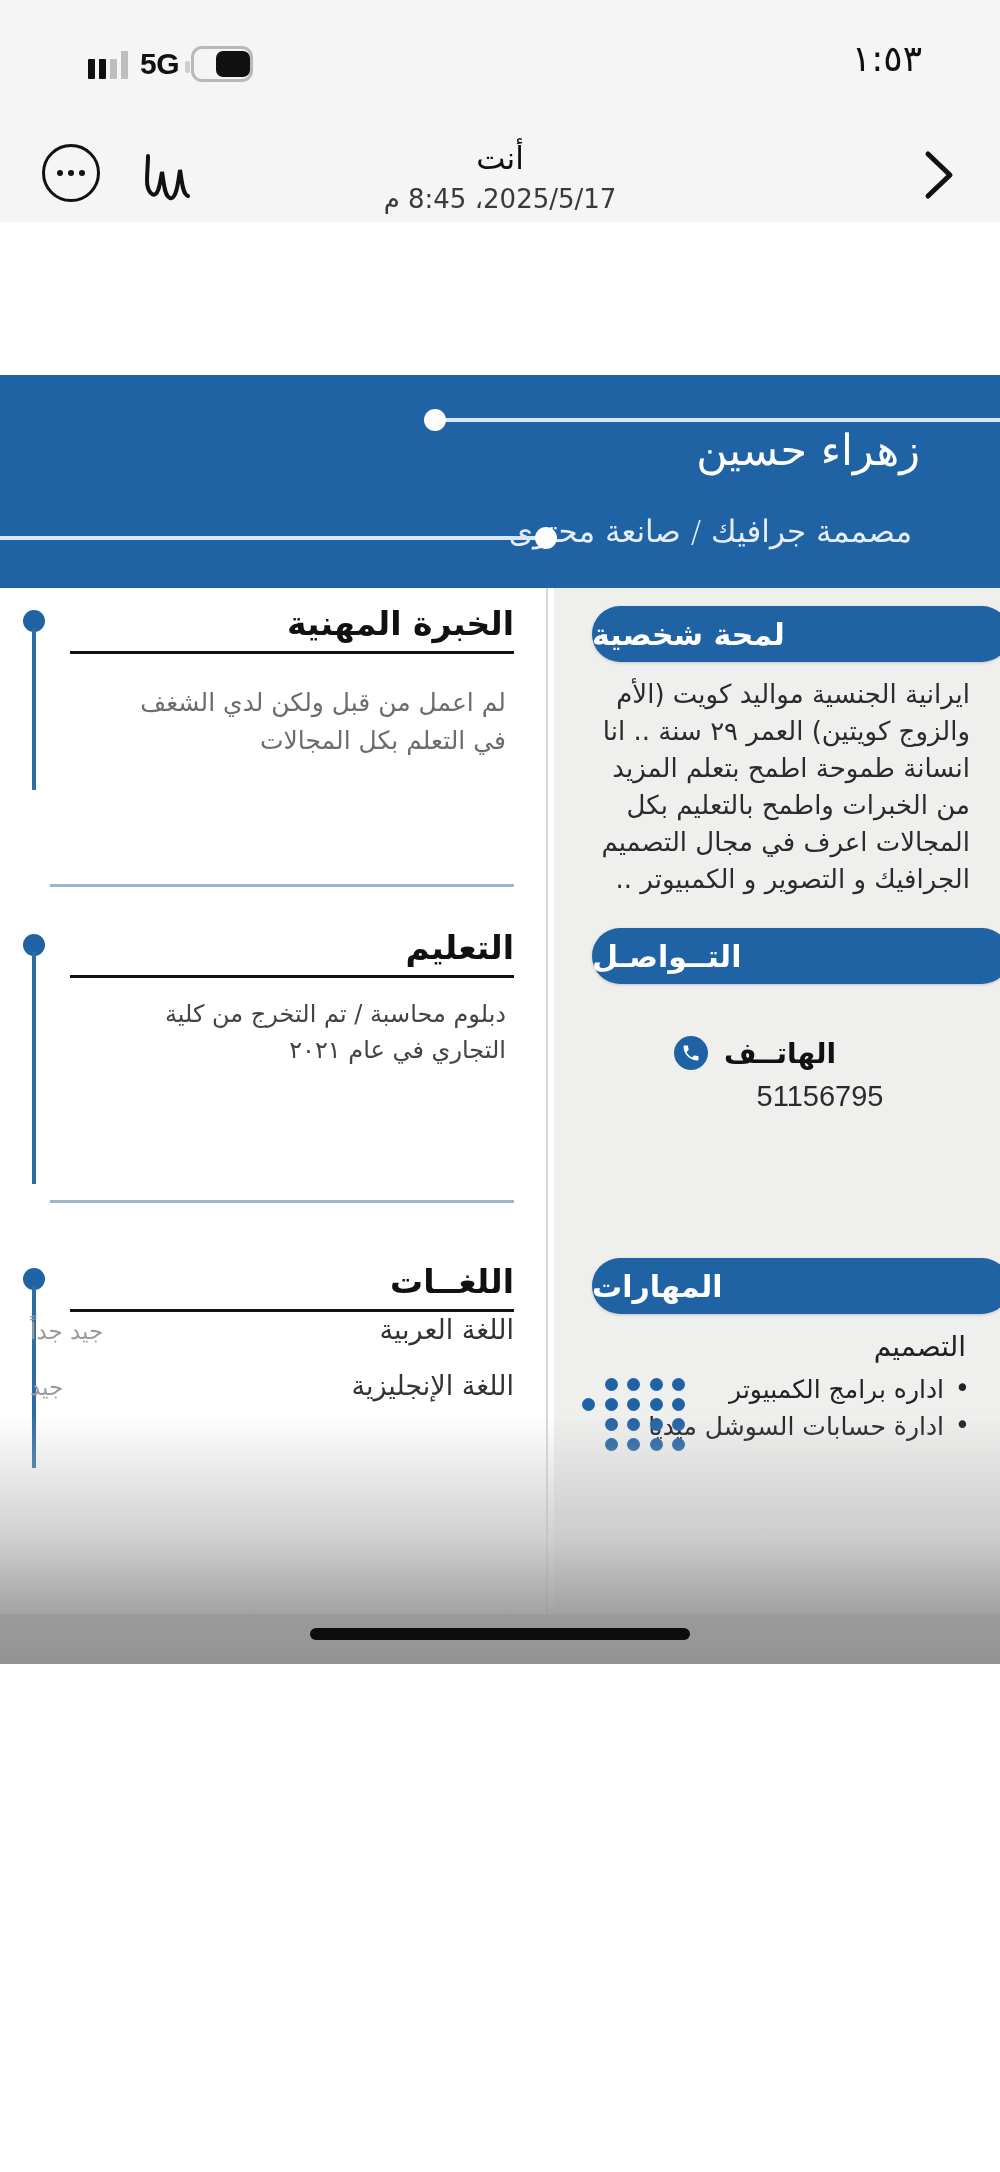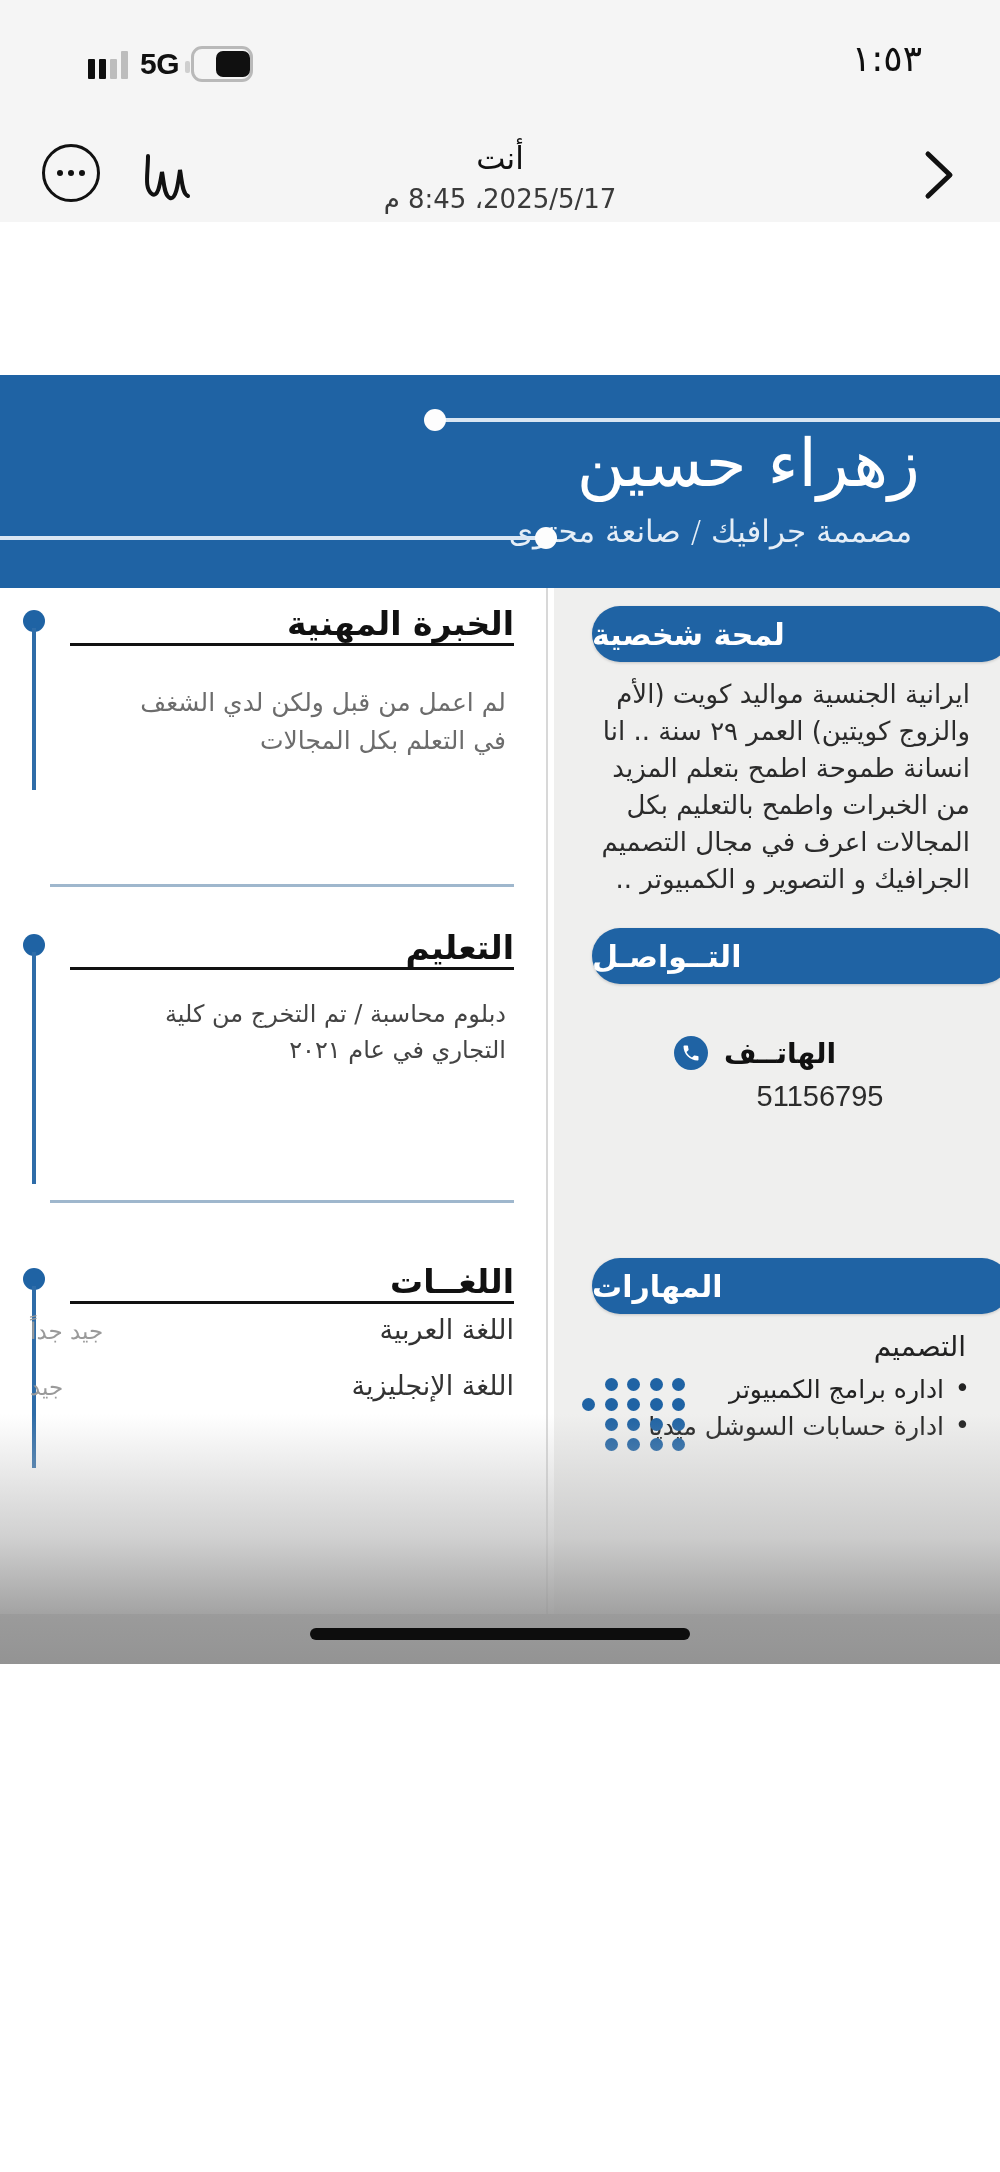--- a/index.html
+++ b/index.html
@@ -64,21 +64,21 @@
   .cv-banner{
     position:absolute;top:153px;left:0;width:1000px;height:213px;background:#1f63a4;
     overflow:hidden;
   }
   .line-top{position:absolute;top:43px;right:0;left:430px;height:4px;background:#d9e6f3;}
   .dot-top{position:absolute;top:34px;left:424px;width:22px;height:22px;border-radius:50%;background:#fdfdfd;}
   .line-bot{position:absolute;bottom:48px;left:0;right:455px;height:4px;background:#d9e6f3;}
   .dot-bot{position:absolute;bottom:39px;right:443px;width:22px;height:22px;border-radius:50%;background:#fdfdfd;}
   .cv-name{
     position:absolute;top:50px;left:0;right:80px;text-align:right;
-    font-size:66px;color:#ffffff;font-weight:300;letter-spacing:1px;
+    font-size:43px;color:#ffffff;font-weight:300;letter-spacing:1px;
   }
   .cv-role{
     position:absolute;top:138px;left:0;right:88px;text-align:right;
     font-size:31px;color:#e5eef7;font-weight:300;
   }
 
   
   .cv-body{position:absolute;top:366px;left:0;width:1000px;height:1026px;background:#ffffff;}
   .col-right{
     position:absolute;top:0;right:0;width:446px;height:1026px;background:#efefee;
@@ -111,21 +111,21 @@
   .sk-list{position:absolute;top:786px;right:22px;left:70px;margin:0;padding:0 34px 0 0;list-style:none;text-align:right;}
   .sk-list li{font-size:25px;color:#222;line-height:1.3;position:relative;margin-bottom:4px;}
   .sk-list li::before{content:"•";position:absolute;right:-26px;top:-2px;font-size:26px;color:#222;}
   .dotgrid{position:absolute;top:790px;left:26px;width:105px;display:grid;grid-template-columns:repeat(5,1fr);gap:7px 7px;}
   .dotgrid i{display:block;width:13px;height:13px;border-radius:50%;background:#1f63a4;}
   .dotgrid i.off{background:transparent;}
 
   
   .l-title{
     position:absolute;right:40px;left:70px;text-align:right;font-size:33px;font-weight:700;color:#111;
-    border-bottom:3px solid #111;padding-bottom:0;
+    border-bottom:3px solid #111;padding-bottom:8px;
   }
   .l-title.t-exp{top:16px;}
   .l-title.t-edu{top:340px;}
   .l-title.t-lang{top:674px;}
   .l-para{
     position:absolute;right:48px;left:120px;text-align:right;font-size:25px;line-height:1.5;color:#6c6c6c;
   }
   .l-para.p-exp{top:96px;}
   .l-para.p-edu{top:408px;color:#444;font-size:24px;}
 

